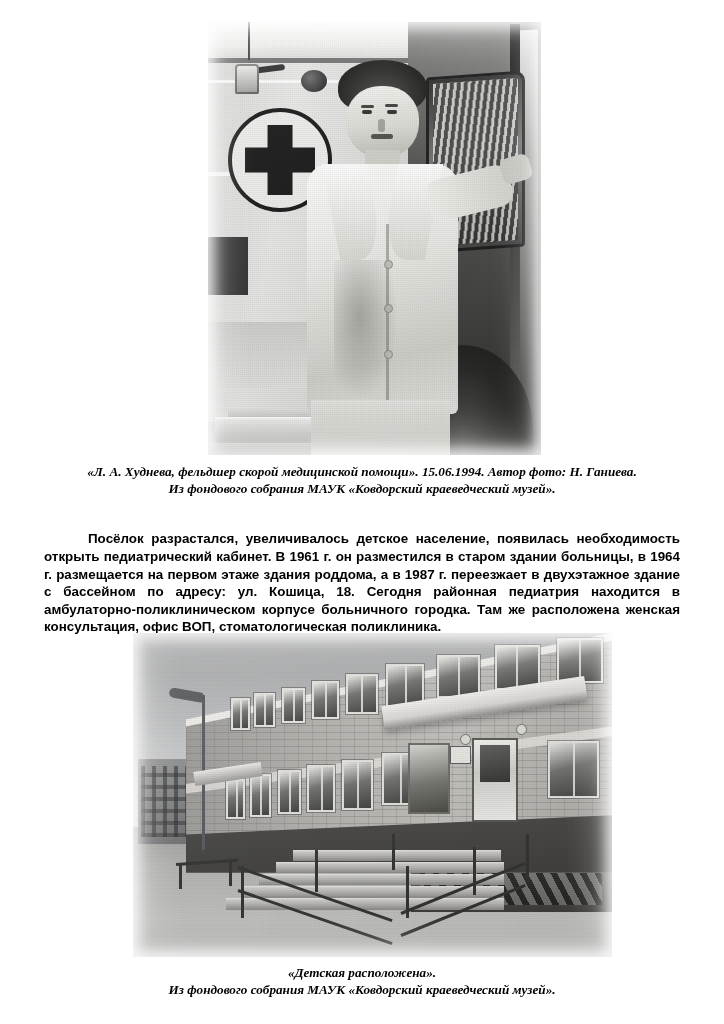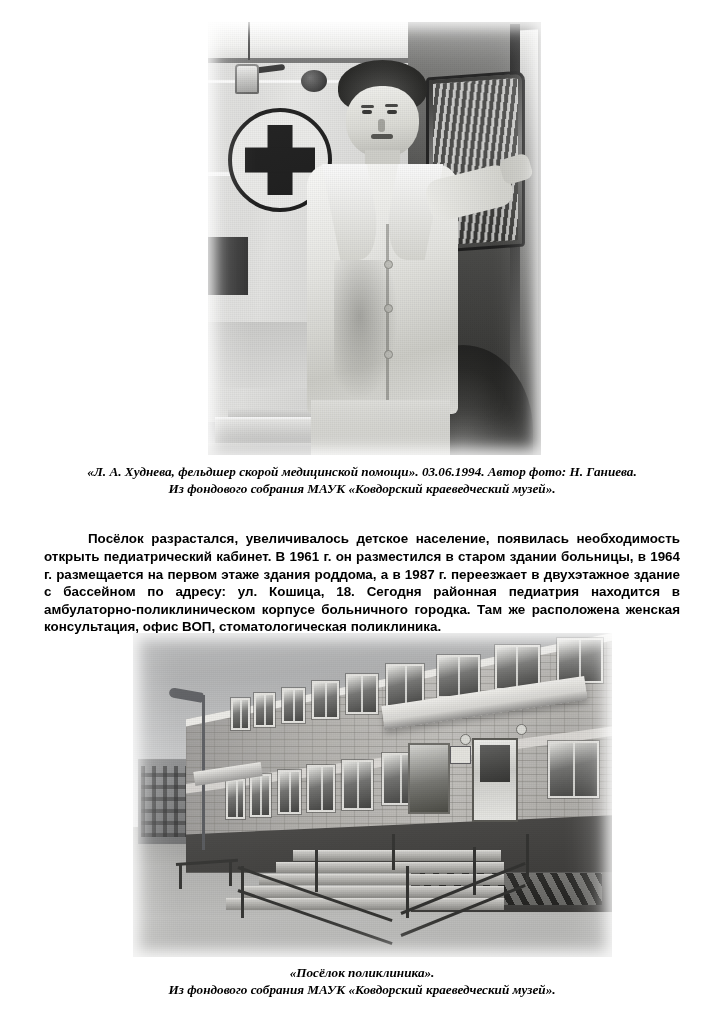--- a/index.html
+++ b/index.html
@@ -475,21 +475,21 @@
       <div class="amb-step2"></div>
       <div class="amb-step"></div>
       <div class="amb-bumper"></div>
 
       <div class="tone"></div>
       <div class="grain"></div>
     </div>
   </div>
 
   <div class="caption" id="caption-ambulance">
-    <div>«Л. А. Худнева, фельдшер скорой медицинской помощи». 03.06.1994. Автор фото: Н. Ганиева.</div>
+    <div>«Л. А. Худнева, фельдшер скорой медицинской помощи». 15.06.1994. Автор фото: Н. Ганиева.</div>
     <div>Из фондового собрания МАУК «Ковдорский краеведческий музей».</div>
   </div>
 
   <p class="body-text">Посёлок разрастался, увеличивалось детское население, появилась необходимость открыть педиатрический кабинет. В 1961 г. он разместился в старом здании больницы, в 1964 г. размещается на первом этаже здания роддома, а в 1987 г. переезжает в двухэтажное здание с бассейном по адресу: ул. Кошица, 18. Сегодня районная педиатрия находится в амбулаторно-поликлиническом корпусе больничного городка. Там же расположена женская консультация, офис ВОП, стоматологическая поликлиника.</p>
 
   <div class="photo-block" id="photo-clinic">
     <div class="photo-frame">
 
       <div class="sky"></div>
       <div class="ground"></div>
@@ -563,17 +563,17 @@
       <div class="rail rail-d" style="left:9%; top:71%; width:13%; transform:rotate(-4deg);"></div>
       <div class="rail rail-p" style="left:9.5%; top:71%; height:8%;"></div>
       <div class="rail rail-p" style="left:20%; top:70%; height:8%;"></div>
 
       <div class="tone"></div>
       <div class="grain"></div>
     </div>
   </div>
 
   <div class="caption" id="caption-clinic">
-    <div>«Посёлок поликлиника».</div>
+    <div>«Детская расположена».</div>
     <div>Из фондового собрания МАУК «Ковдорский краеведческий музей».</div>
   </div>
 
 </div>
 
 </body></html>

